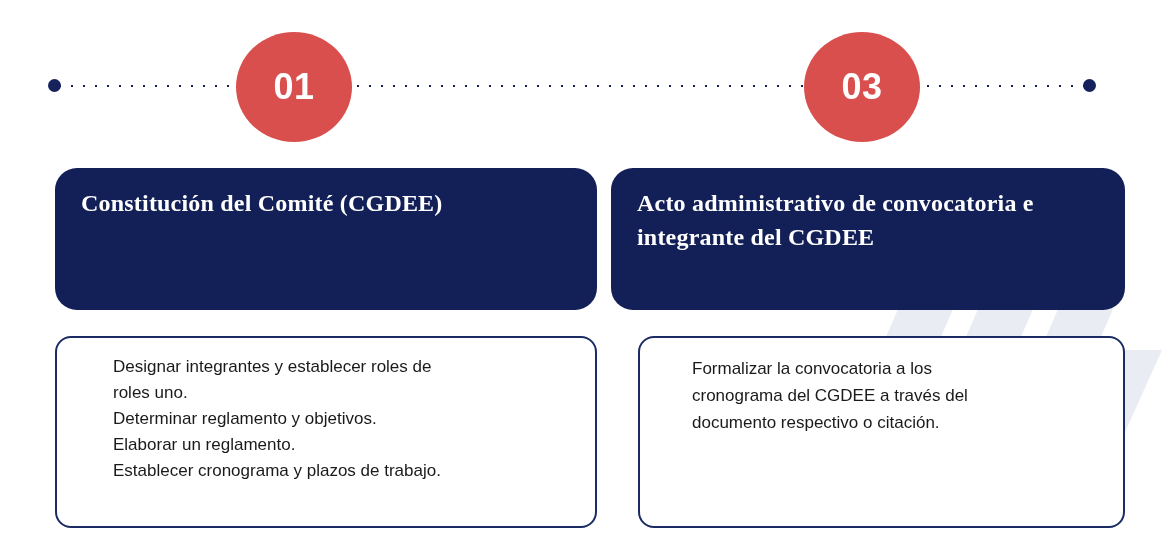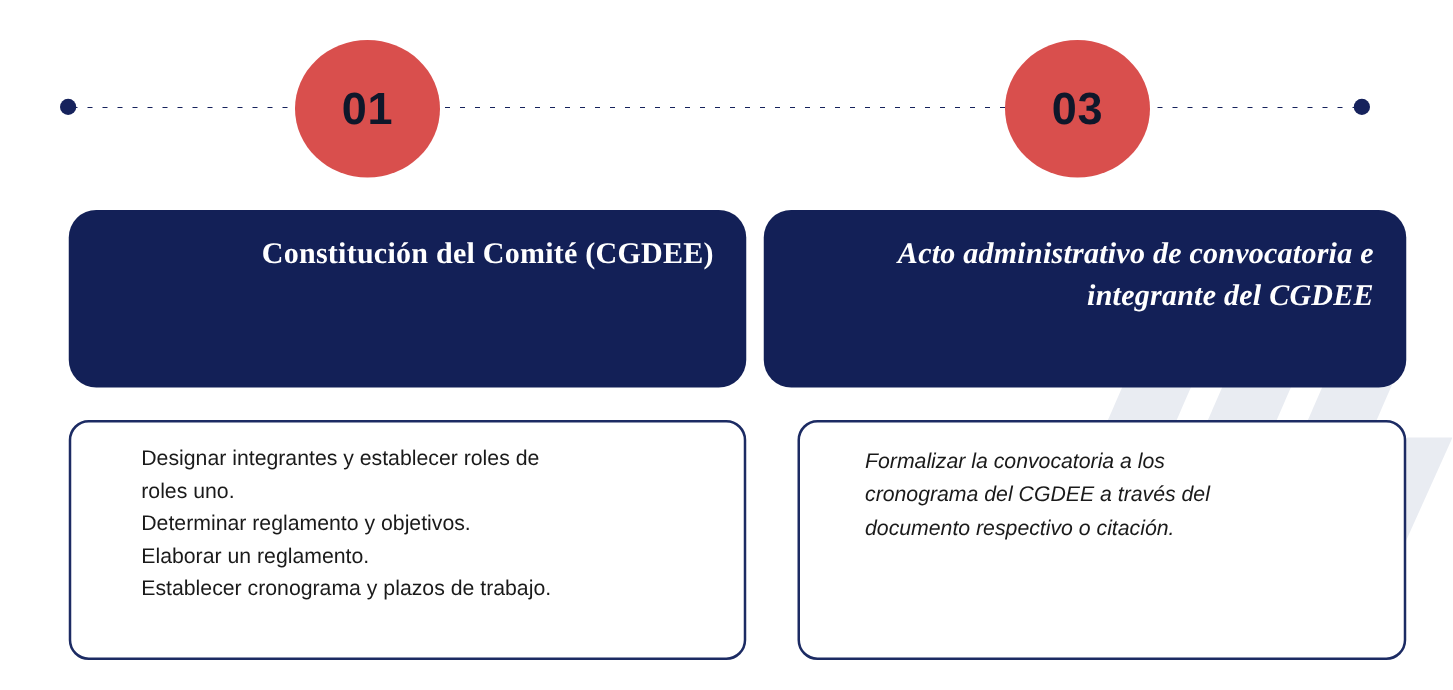--- a/index.html
+++ b/index.html
@@ -68,21 +68,21 @@
   .step-circle {
     position: absolute;
     top: 32px;
     width: 116px;
     height: 110px;
     border-radius: 50%;
     background: #d94f4d;
     display: flex;
     align-items: center;
     justify-content: center;
-    color: #0f172a;
+    color: #ffffff;
     font-family: "Liberation Sans", sans-serif;
     font-weight: bold;
     font-size: 36px;
     letter-spacing: 0.5px;
   }
   .step-circle.c1 { left: 236px; }
   .step-circle.c2 { left: 804px; }
 
   
   .columns {
@@ -93,39 +93,39 @@
     height: 552px;
     z-index: 2;
   }
 
   .column {
     position: absolute;
     top: 168px;
     width: 542px;
   }
   .column.col-1 { left: 55px; }
-  .column.col-2 { left: 611px; width: 514px; font-style: italic; }
+  .column.col-2 { left: 611px; width: 514px; }
 
   .header-card {
     height: 142px;
     background: #132057;
     border-radius: 22px;
     box-sizing: border-box;
     padding: 18px 26px 0 26px;
     display: block;
   }
   .header-card .header-text {
     display: block;
     width: 100%;
     color: #ffffff;
     font-family: "Liberation Serif", "DejaVu Serif", serif;
     font-weight: bold;
     font-size: 24px;
     line-height: 34px;
-    text-align: right;
+    text-align: left;
     letter-spacing: 0.2px;
   }
 
   .body-card {
     margin-top: 26px;
     height: 192px;
     background: #ffffff;
     border: 2px solid #1c2b63;
     border-radius: 16px;
     box-sizing: border-box;

